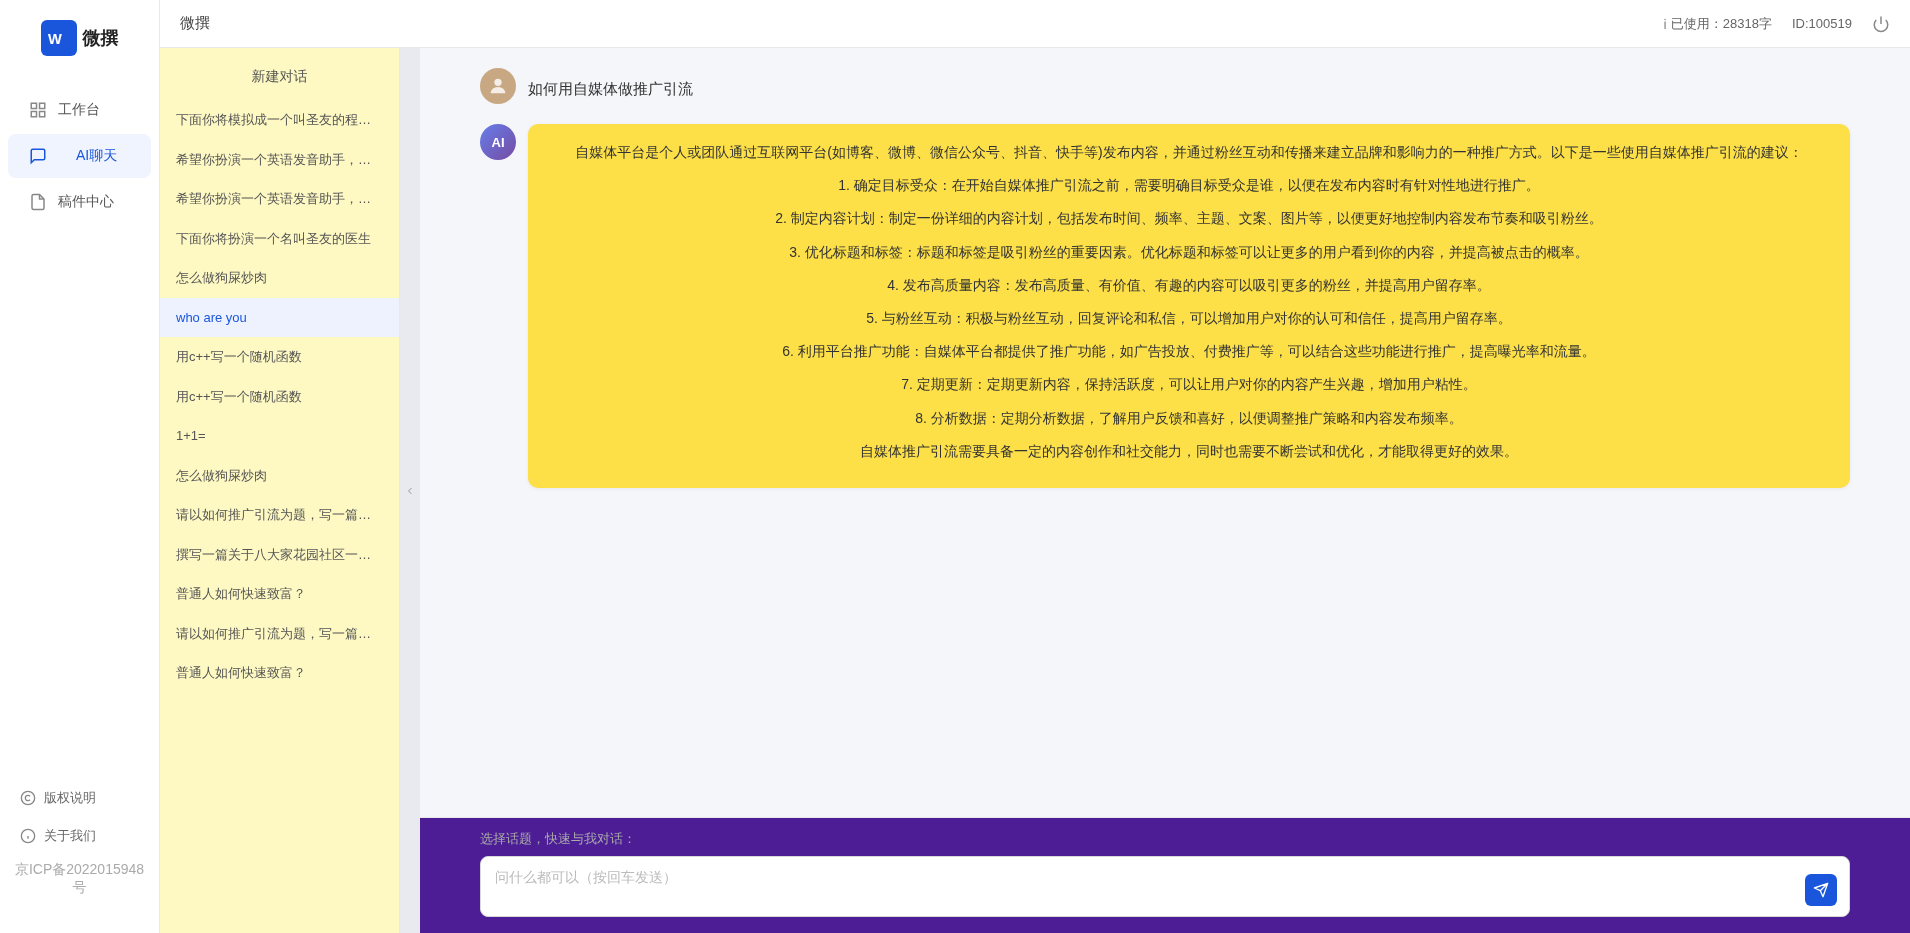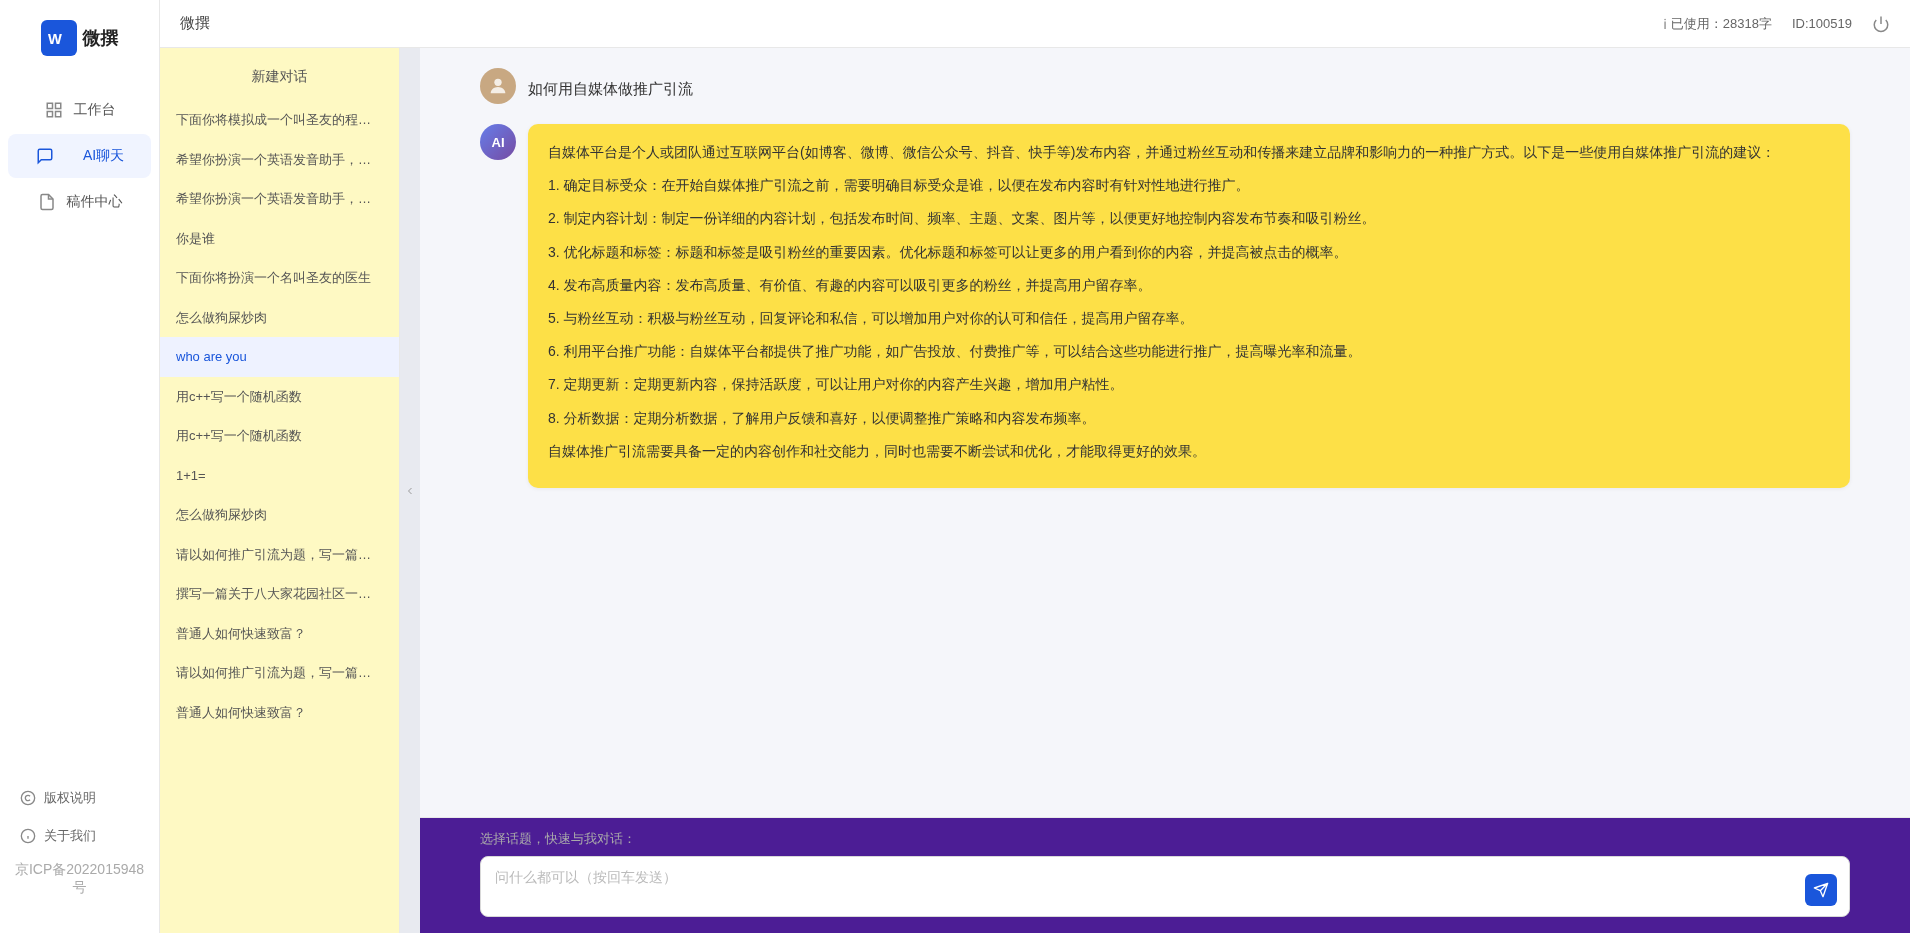--- a/index.html
+++ b/index.html
@@ -5,21 +5,21 @@
     * { margin: 0; padding: 0; box-sizing: border-box; }
     body { font-family: -apple-system, BlinkMacSystemFont, 'PingFang SC', 'Microsoft YaHei', sans-serif; background: #f0f2f5; display: flex; height: 933px; overflow: hidden; font-size: 14px; color: #333; }
 
     
     .sidebar { width: 160px; background: #fff; display: flex; flex-direction: column; align-items: center; padding: 20px 0; border-right: 1px solid #e8e8e8; flex-shrink: 0; }
     .logo { display: flex; align-items: center; gap: 6px; margin-bottom: 30px; }
     .logo-icon { width: 36px; height: 36px; background: #1a56db; border-radius: 6px; display: flex; align-items: center; justify-content: center; }
     .logo-icon svg { width: 22px; height: 22px; fill: white; }
     .logo-text { font-size: 18px; font-weight: bold; color: #222; }
     .nav-items { width: 100%; flex: 1; }
-    .nav-item { display: flex; align-items: center; gap: 10px; padding: 12px 20px; cursor: pointer; border-radius: 8px; margin: 2px 8px; width: calc(100% - 16px); justify-content: center; }
+    .nav-item { display: flex; align-items: center; gap: 10px; padding: 12px 20px; cursor: pointer; border-radius: 8px; margin: 2px 8px; width: calc(100% - 16px); }
     .nav-item.active { background: #f0f4ff; gap: 28px; }
     .nav-item-icon { width: 20px; height: 20px; display: flex; align-items: center; justify-content: center; }
     .nav-item-label { font-size: 14px; color: #555; }
     .nav-item.active .nav-item-label { color: #1a56db; }
     .sidebar-bottom { width: 100%; padding: 10px 8px; }
     .sidebar-bottom-item { display: flex; align-items: center; gap: 8px; padding: 10px 12px; cursor: pointer; border-radius: 6px; }
     .sidebar-bottom-item span { font-size: 13px; color: #666; }
     .icp { font-size: 14px; color: #aaa; text-align: center; padding: 6px; }
 
     
@@ -50,21 +50,21 @@
     .chat-area { flex: 1; display: flex; flex-direction: column; background: #f5f6fa; overflow: hidden; }
     .messages { flex: 1; overflow-y: auto; padding: 20px 60px; }
     .messages::-webkit-scrollbar { width: 6px; }
     .messages::-webkit-scrollbar-thumb { background: #ccc; border-radius: 4px; }
 
     .message { margin-bottom: 20px; }
     .message-user { display: flex; align-items: center; gap: 12px; }
     .message-user .avatar { width: 36px; height: 36px; border-radius: 50%; background: #ddd; overflow: hidden; flex-shrink: 0; }
     .message-user .text { font-size: 15px; color: #333; padding-top: 6px; }
 
-    .message-ai { display: flex; align-items: flex-start; gap: 12px; }
+    .message-ai { display: flex; align-items: flex-start; gap: 12px; text-align: center; }
     .ai-avatar { width: 36px; height: 36px; border-radius: 50%; background: linear-gradient(135deg, #667eea 0%, #764ba2 100%); display: flex; align-items: center; justify-content: center; flex-shrink: 0; font-weight: bold; color: white; font-size: 13px; }
     .ai-content { flex: 1; background: #fde047; border-radius: 10px; padding: 16px 20px; font-size: 14px; line-height: 1.8; color: #333; box-shadow: 0 1px 4px rgba(0,0,0,0.06); }
     .ai-content p { margin-bottom: 8px; }
 
     
     .input-area { background: #4c1d95; padding: 12px 60px 16px; border-top: 1px solid #e8e8e8; flex-shrink: 0; }
     .quick-hint { font-size: 13px; color: #aaa; margin-bottom: 8px; }
     .input-box { position: relative; border: 1px solid #d8d8d8; border-radius: 8px; background: #fff; }
     .input-box textarea { width: 100%; padding: 12px 50px 12px 14px; border: none; outline: none; resize: none; font-size: 14px; color: #444; background: transparent; font-family: inherit; min-height: 50px; }
     .input-box textarea::placeholder { color: #bbb; }
@@ -153,21 +153,20 @@
   </div>
 
   <div class="content">
 
     <div class="chat-list">
       <div class="new-chat-btn">新建对话</div>
 
       <div class="chat-item">下面你将模拟成一个叫圣友的程序员，我说...</div>
       <div class="chat-item">希望你扮演一个英语发音助手，我提供给你...</div>
       <div class="chat-item">希望你扮演一个英语发音助手，我提供给你...</div>
-      <div class="chat-item">你是谁</div>
       <div class="chat-item">下面你将扮演一个名叫圣友的医生</div>
       <div class="chat-item">怎么做狗屎炒肉</div>
       <div class="chat-item active">who are you</div>
       <div class="chat-item">用c++写一个随机函数</div>
       <div class="chat-item">用c++写一个随机函数</div>
       <div class="chat-item">1+1=</div>
       <div class="chat-item">怎么做狗屎炒肉</div>
       <div class="chat-item">请以如何推广引流为题，写一篇大纲</div>
       <div class="chat-item">撰写一篇关于八大家花园社区一刻钟便民生...</div>
       <div class="chat-item">普通人如何快速致富？</div>

